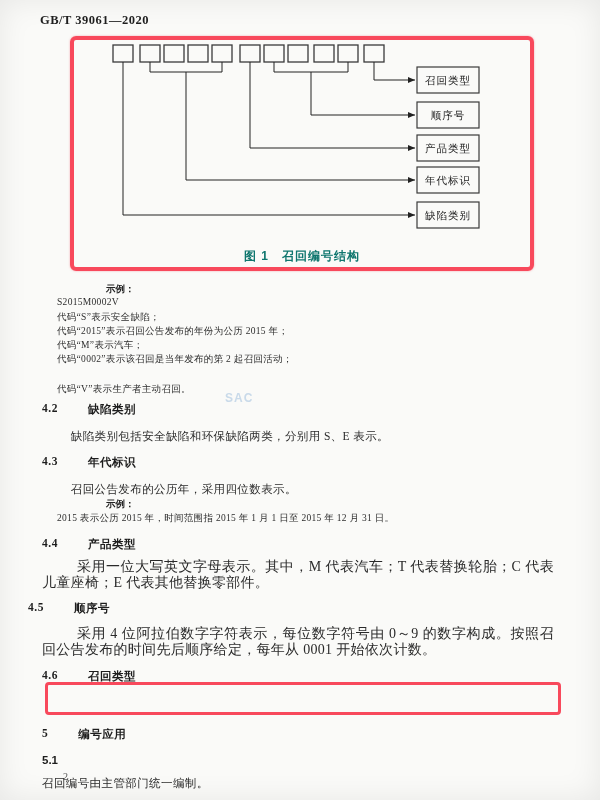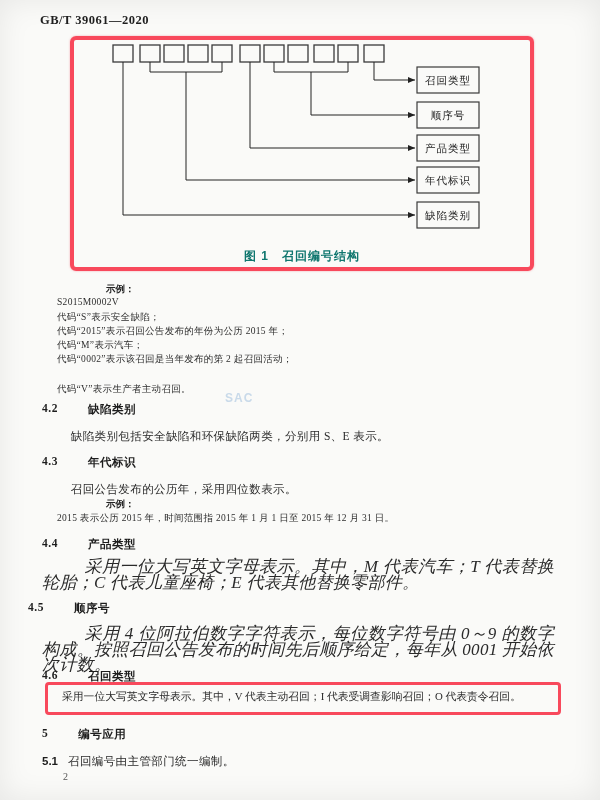--- a/index.html
+++ b/index.html
@@ -31,22 +31,22 @@
     font-family:"Liberation Sans","DejaVu Sans",sans-serif;
     font-weight:bold;font-size:9.5px;color:#222;margin-left:44px;
   }
   .sec-h{
     font-family:Liberation Serif, serif;
     font-weight:bold;font-size:11.5px;color:#1d1d1d;letter-spacing:0.5px;
     display:flex;gap:30px;
   }
   .body-line{font-size:11.5px;letter-spacing:0.4px;color:#2a2a2a;white-space:nowrap;}
   .para{
-    font-size:17px;letter-spacing:0.3px;color:#2a2a2a;
-    line-height:15.5px;text-indent:2.5em;width:512px;text-align:justify;font-style:italic;
+    font-size:14px;letter-spacing:0.3px;color:#2a2a2a;
+    line-height:15.5px;text-indent:2.5em;width:512px;text-align:justify;
   }
   .indent{text-indent:2.5em;}
   .hl-box{
     border:3px solid #f8495c;border-radius:4px;
   }
   .hl-text{font-size:10.8px;letter-spacing:0;color:#2a2a2a;white-space:nowrap;}
   .clause{display:flex;gap:10px;align-items:baseline;}
   .clause .num{
     font-family:"Liberation Sans","DejaVu Sans",sans-serif;
     font-weight:bold;font-size:11.5px;color:#1d1d1d;
@@ -151,27 +151,26 @@
     <span>4.5</span>
     <span>顺序号</span>
   </div>
   <div class="abs para" style="left:42px;top:626px;">采用 4 位阿拉伯数字字符表示，每位数字符号由 0～9 的数字构成。按照召回公告发布的时间先后顺序给定，每年从 0001 开始依次计数。</div>
 
   <div class="abs sec-h" style="left:42px;top:669px;">
     <span>4.6</span>
     <span>召回类型</span>
   </div>
   <div class="abs hl-box" style="left:45px;top:682px;width:510px;height:27px;"></div>
-  <div class="abs hl-text" style="left:62px;top:690px;">采用一位大写英文字母表示。其中，V 代表主动召回；I 代表受调查影响召回；O 代表责令召回。</div>
 
   <div class="abs sec-h" style="left:42px;top:727px;">
     <span>5</span>
     <span>编号应用</span>
   </div>
 
-  <div class="abs clause" style="left:42px;top:754px;">
+  <div class="abs clause" style="left:42px;top:754px;flex-direction:column;">
     <span class="num">5.1</span>
     <span class="body-line">召回编号由主管部门统一编制。</span>
   </div>
 
   <div class="abs pagenum" style="left:63px;top:771px;">2</div>
 
 </div>
 
 </body></html>

